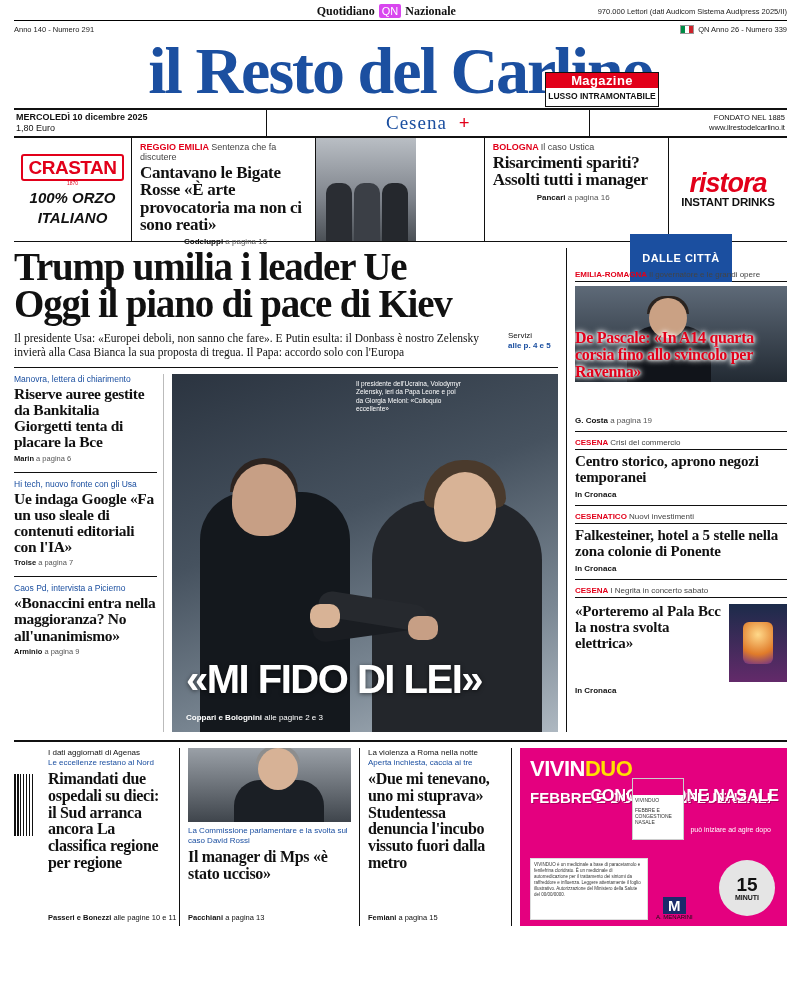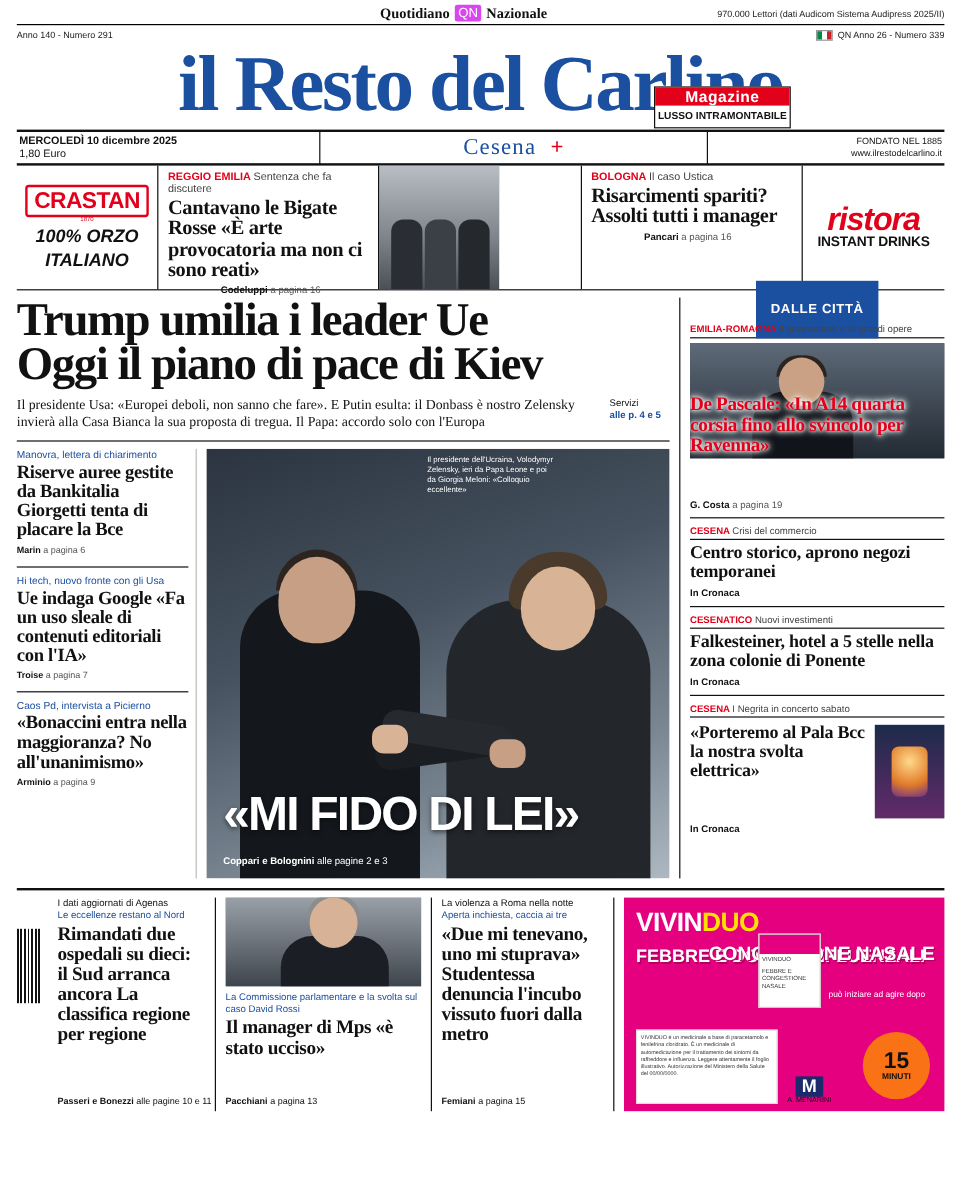--- a/index.html
+++ b/index.html
@@ -154,21 +154,21 @@
   .bphoto .hr2{position:absolute;left:68px;bottom:58px;width:44px;height:18px;background:#8d8d8d;border-radius:22px 22px 0 0;}
   .adv { flex:1; margin-left:8px; background:#e4007f; position:relative; overflow:hidden;}
   .adv .vivinduo { position:absolute; left:10px; top:8px; font-family:"Liberation Sans",sans-serif; font-weight:bold; font-size:22px; color:#fff; letter-spacing:-0.5px;}
   .adv .vivinduo .y { color:#ffe000;margin-top:47px;}
   .adv .left-txt { position:absolute; left:10px; top:42px; font-family:"Liberation Sans",sans-serif; font-weight:bold; font-size:15px; color:#fff; line-height:1.02; text-shadow:1px 1px 0 #b1005f;}
   .adv .right-txt { position:absolute; right:8px; top:40px; font-family:"Liberation Sans",sans-serif; font-weight:bold; font-size:16px; color:#fff; line-height:1.02; text-align:right; text-shadow:1px 1px 0 #b1005f;}
   .adv .pack { position:absolute; left:112px; top:30px; width:52px; height:62px; background:#fff; border:1px solid #ccc;}
   .adv .pack .p1{height:16px;background:#e4007f;}
   .adv .pack .p2{font-size:5px;padding:2px;color:#333;font-family:"Liberation Sans",sans-serif;}
   .adv .box { position:absolute; left:10px; bottom:6px; width:118px; height:62px; background:#fff; border:1px solid #ddd; font-size:4.5px; padding:3px; color:#333; font-family:"Liberation Sans",sans-serif; line-height:1.35; overflow:hidden;}
-  .adv .minuti { position:absolute; right:12px; bottom:10px; width:56px; height:56px; border-radius:50%; background:#f97316; color:#111; font-family:"Liberation Sans",sans-serif; font-weight:bold; text-align:center; font-size:19px; line-height:1; display:flex; flex-direction:column; align-items:center; justify-content:center;}
+  .adv .minuti { position:absolute; right:12px; bottom:10px; width:56px; height:56px; border-radius:50%; background:#e5e5e5; color:#111; font-family:"Liberation Sans",sans-serif; font-weight:bold; text-align:center; font-size:19px; line-height:1; display:flex; flex-direction:column; align-items:center; justify-content:center;}
   .adv .minuti small{font-size:7px;}
   .adv .puo { position:absolute; right:16px; top:78px; font-family:"Liberation Sans",sans-serif; font-size:7px; color:#fff; text-align:right; line-height:1.2;}
   .adv .mlogo { position:absolute; left:136px; bottom:6px; font-family:"Liberation Sans",sans-serif; font-size:6px; text-align:center; color:#111;}
   .adv .mlogo .m{background:#1b2a6b;color:#fff;font-size:15px;font-weight:bold;padding:0 5px;display:inline-block;}
   .relpos{position:relative;}
 </style>
 </head>
 <body>
 
 <div class="page">

